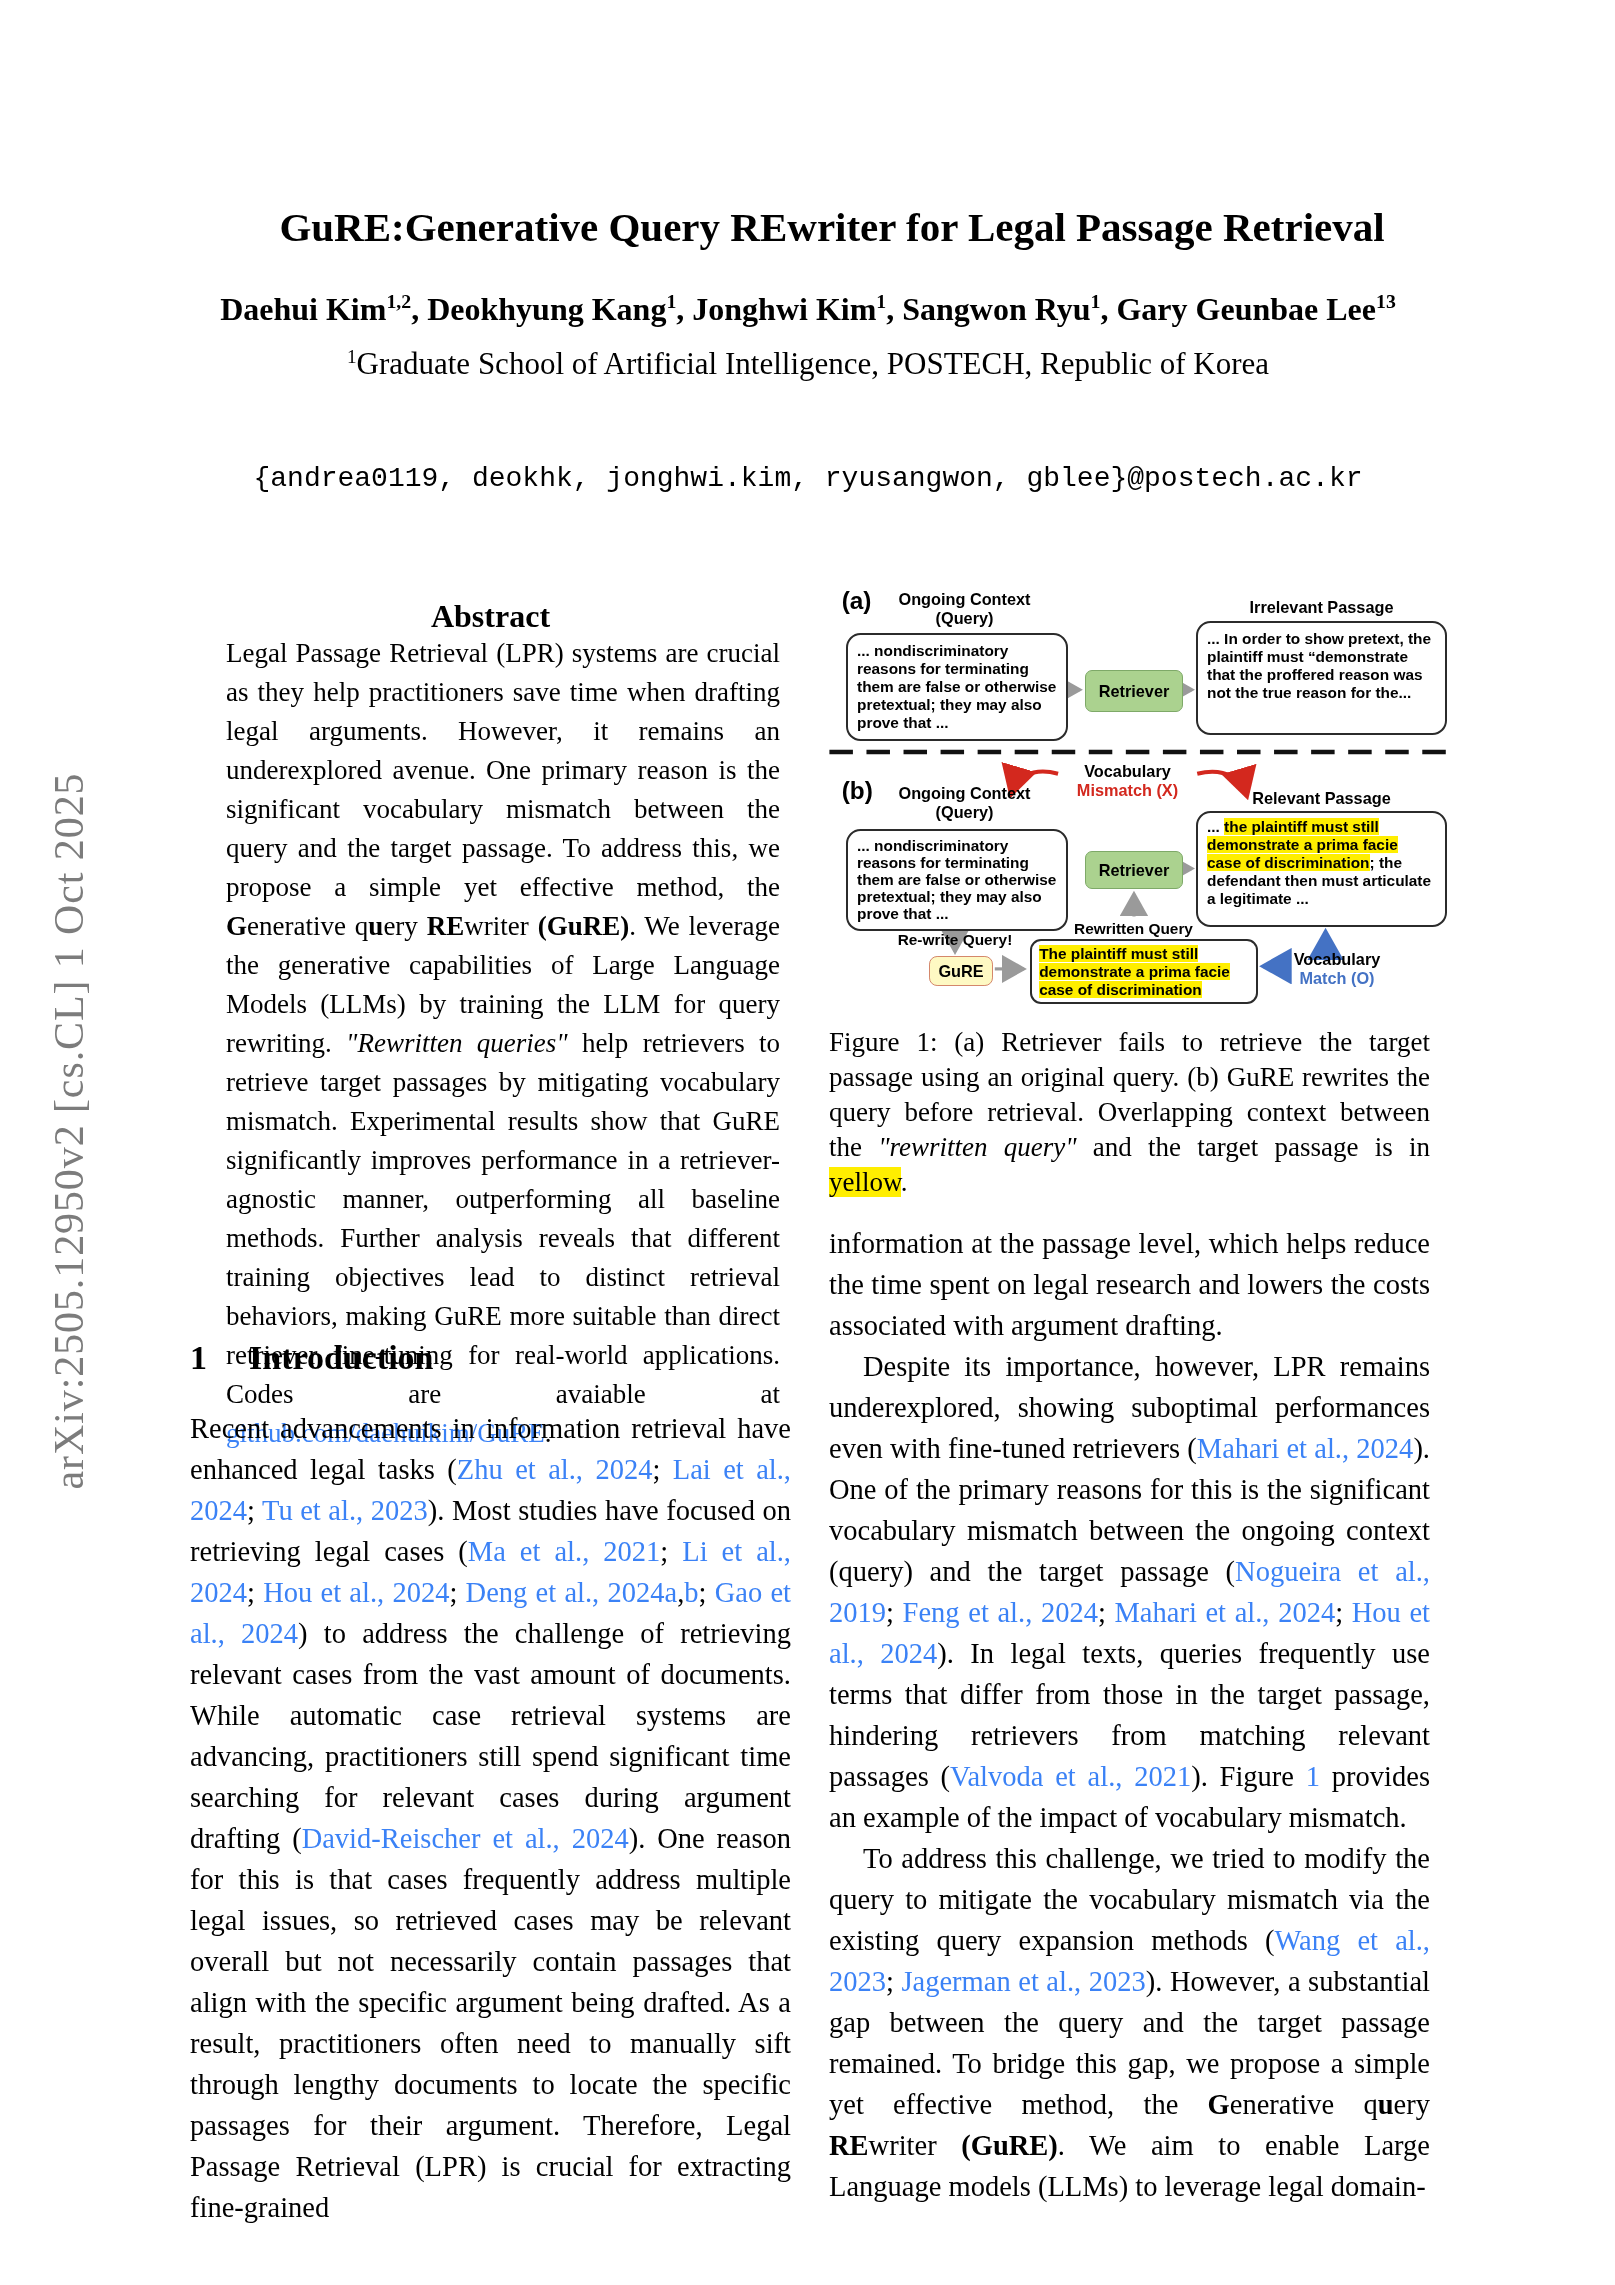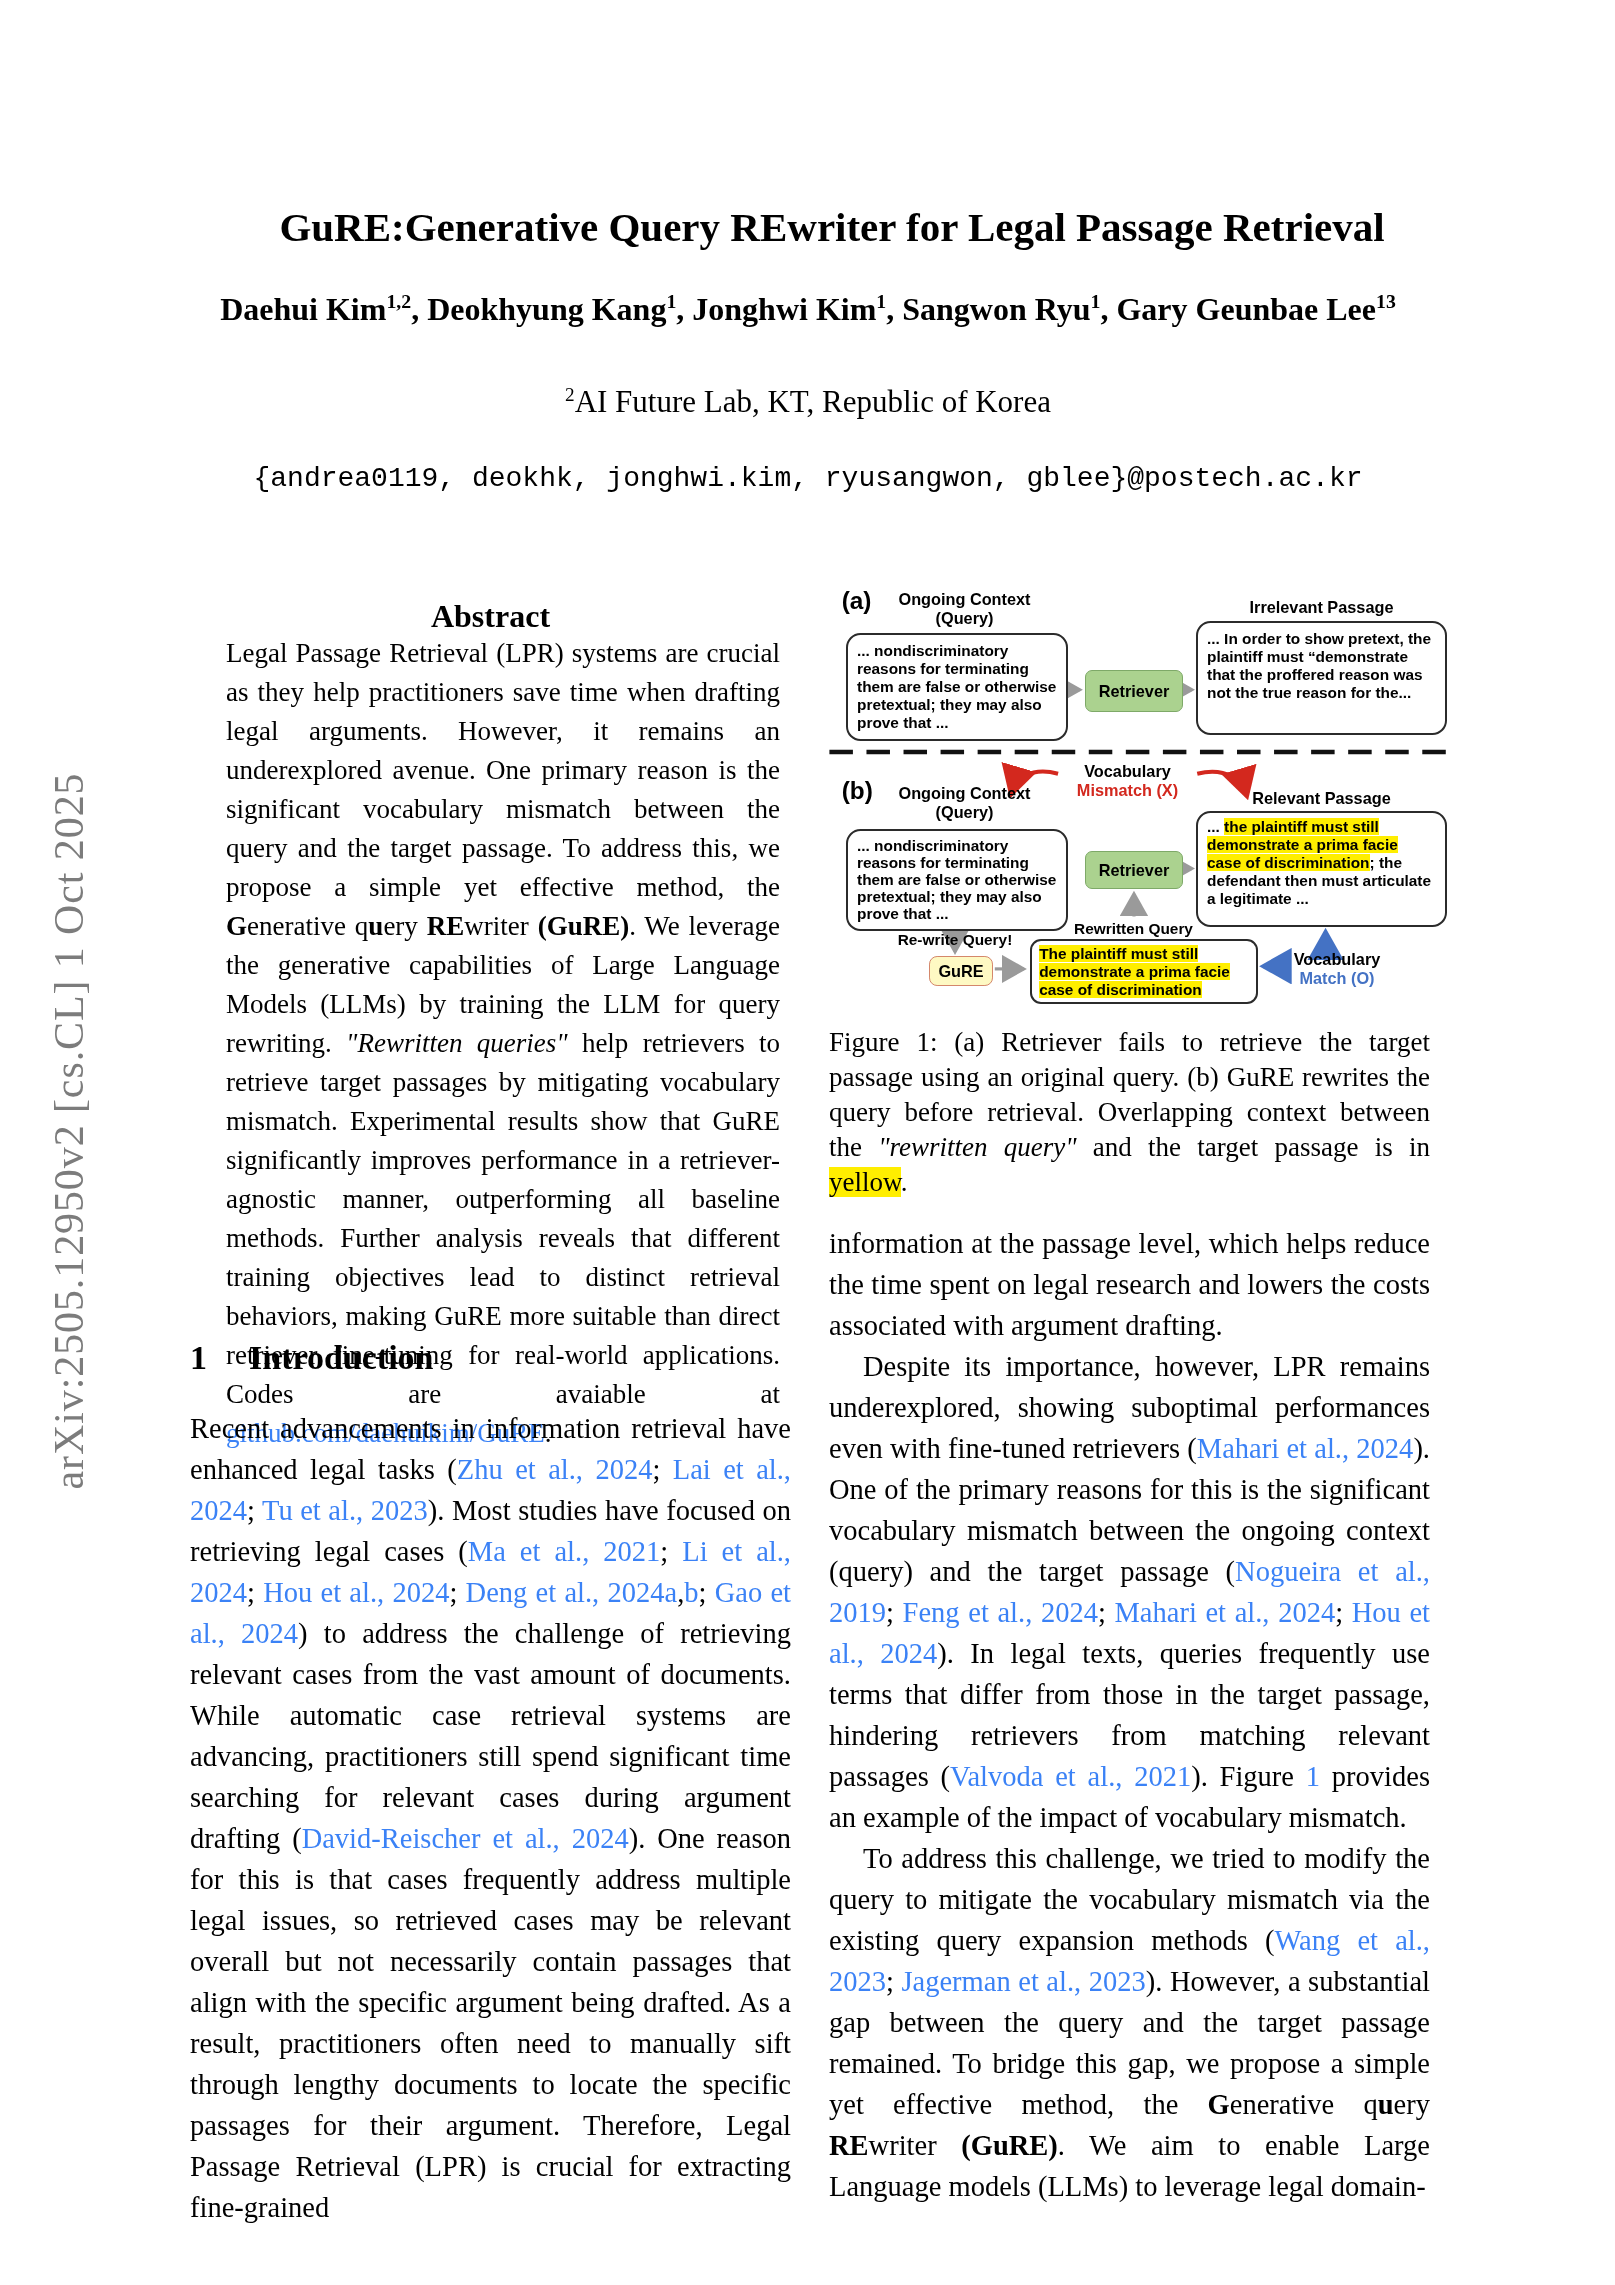--- a/index.html
+++ b/index.html
@@ -64,21 +64,21 @@
 <body>
 
 <div class="page">
 
   <div class="watermark">
     <span>arXiv:2505.12950v2  [cs.CL]  1 Oct 2025</span>
   </div>
 
   <div class="title">GuRE:Generative Query REwriter for Legal Passage Retrieval</div>
   <div class="authors"><span>Daehui Kim</span><span class="sup">1,2</span><span>, Deokhyung Kang</span><span class="sup">1</span><span>, Jonghwi Kim</span><span class="sup">1</span><span>, Sangwon Ryu</span><span class="sup">1</span><span>, Gary Geunbae Lee</span><span class="sup">13</span></div>
-  <div class="affil affil2"><span class="sup">2</span><span>AI Future Lab, KT, Republic of Korea</span></div>
+  <div class="affil affil1"><span class="sup">1</span><span>Graduate School of Artificial Intelligence, POSTECH, Republic of Korea</span></div>
   <div class="email">{andrea0119, deokhk, jonghwi.kim, ryusangwon, gblee}@postech.ac.kr</div>
 
   <div class="abstract-h">Abstract</div>
   <div class="abstract-body"><span>Legal Passage Retrieval (LPR) systems are crucial as they help practitioners save time when drafting legal arguments. However, it remains an underexplored avenue. One primary reason is the significant vocabulary mismatch between the query and the target passage. To address this, we propose a simple yet effective method, the </span><span class="b">G</span><span>enerative q</span><span class="b">u</span><span>ery </span><span class="b">RE</span><span>writer </span><span class="b">(GuRE)</span><span>. We leverage the generative capabilities of Large Language Models (LLMs) by training the LLM for query rewriting. </span><span class="i">"Rewritten queries"</span><span> help retrievers to retrieve target passages by mitigating vocabulary mismatch. Experimental results show that GuRE significantly improves performance in a retriever-agnostic manner, outperforming all baseline methods. Further analysis reveals that different training objectives lead to distinct retrieval behaviors, making GuRE more suitable than direct retriever fine-tuning for real-world applications. Codes are avaiable at </span><span class="link">github.com/daehuikim/GuRE</span><span>.</span></div>
 
   <h2 class="intro-h"><span class="sec-num">1</span><span>Introduction</span></h2>
   <div class="left-body body-col"><span>Recent advancements in information retrieval have enhanced legal tasks (</span><span class="link">Zhu et al., 2024</span><span>; </span><span class="link">Lai et al., 2024</span><span>; </span><span class="link">Tu et al., 2023</span><span>). Most studies have focused on retrieving legal cases (</span><span class="link">Ma et al., 2021</span><span>; </span><span class="link">Li et al., 2024</span><span>; </span><span class="link">Hou et al., 2024</span><span>; </span><span class="link">Deng et al., 2024a</span><span>,</span><span class="link">b</span><span>; </span><span class="link">Gao et al., 2024</span><span>) to address the challenge of retrieving relevant cases from the vast amount of documents. While automatic case retrieval systems are advancing, practitioners still spend significant time searching for relevant cases during argument drafting (</span><span class="link">David-Reischer et al., 2024</span><span>). One reason for this is that cases frequently address multiple legal issues, so retrieved cases may be relevant overall but not necessarily contain passages that align with the specific argument being drafted.  As a result, practitioners often need to manually sift through lengthy documents to locate the specific passages for their argument.  Therefore, Legal Passage Retrieval (LPR) is crucial for extracting fine-grained</span></div>
 
   <div class="fig">
 

